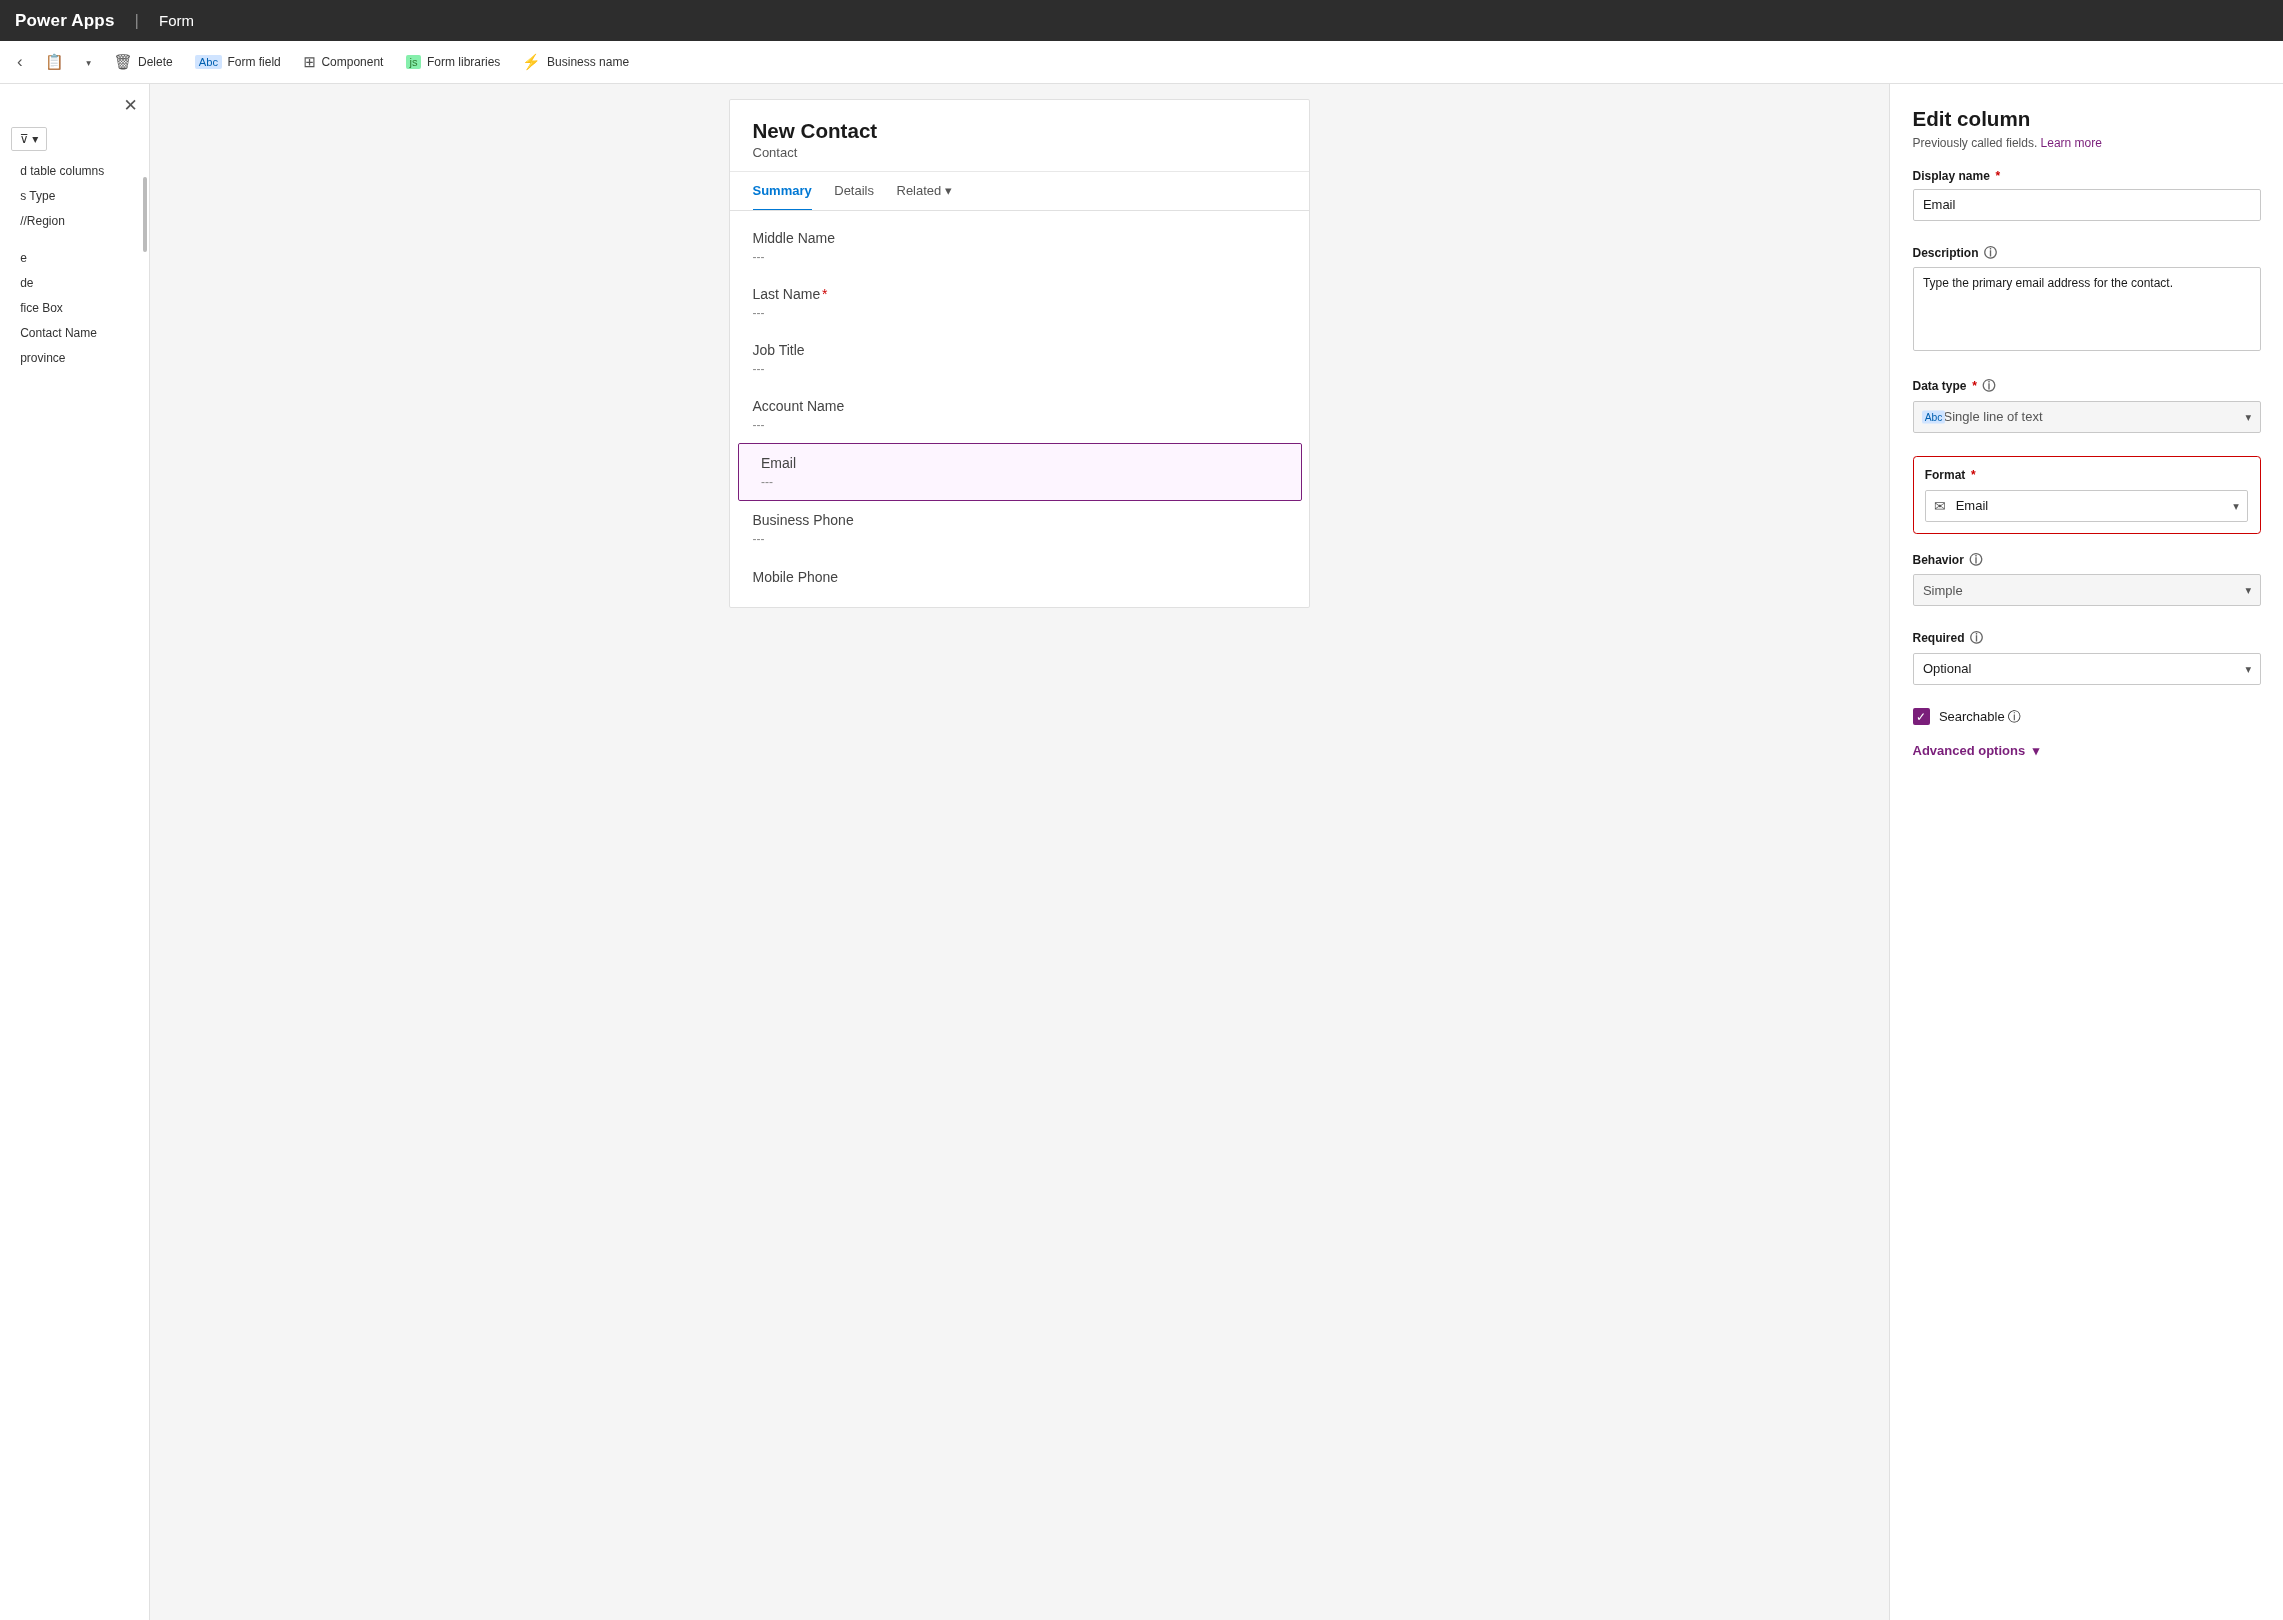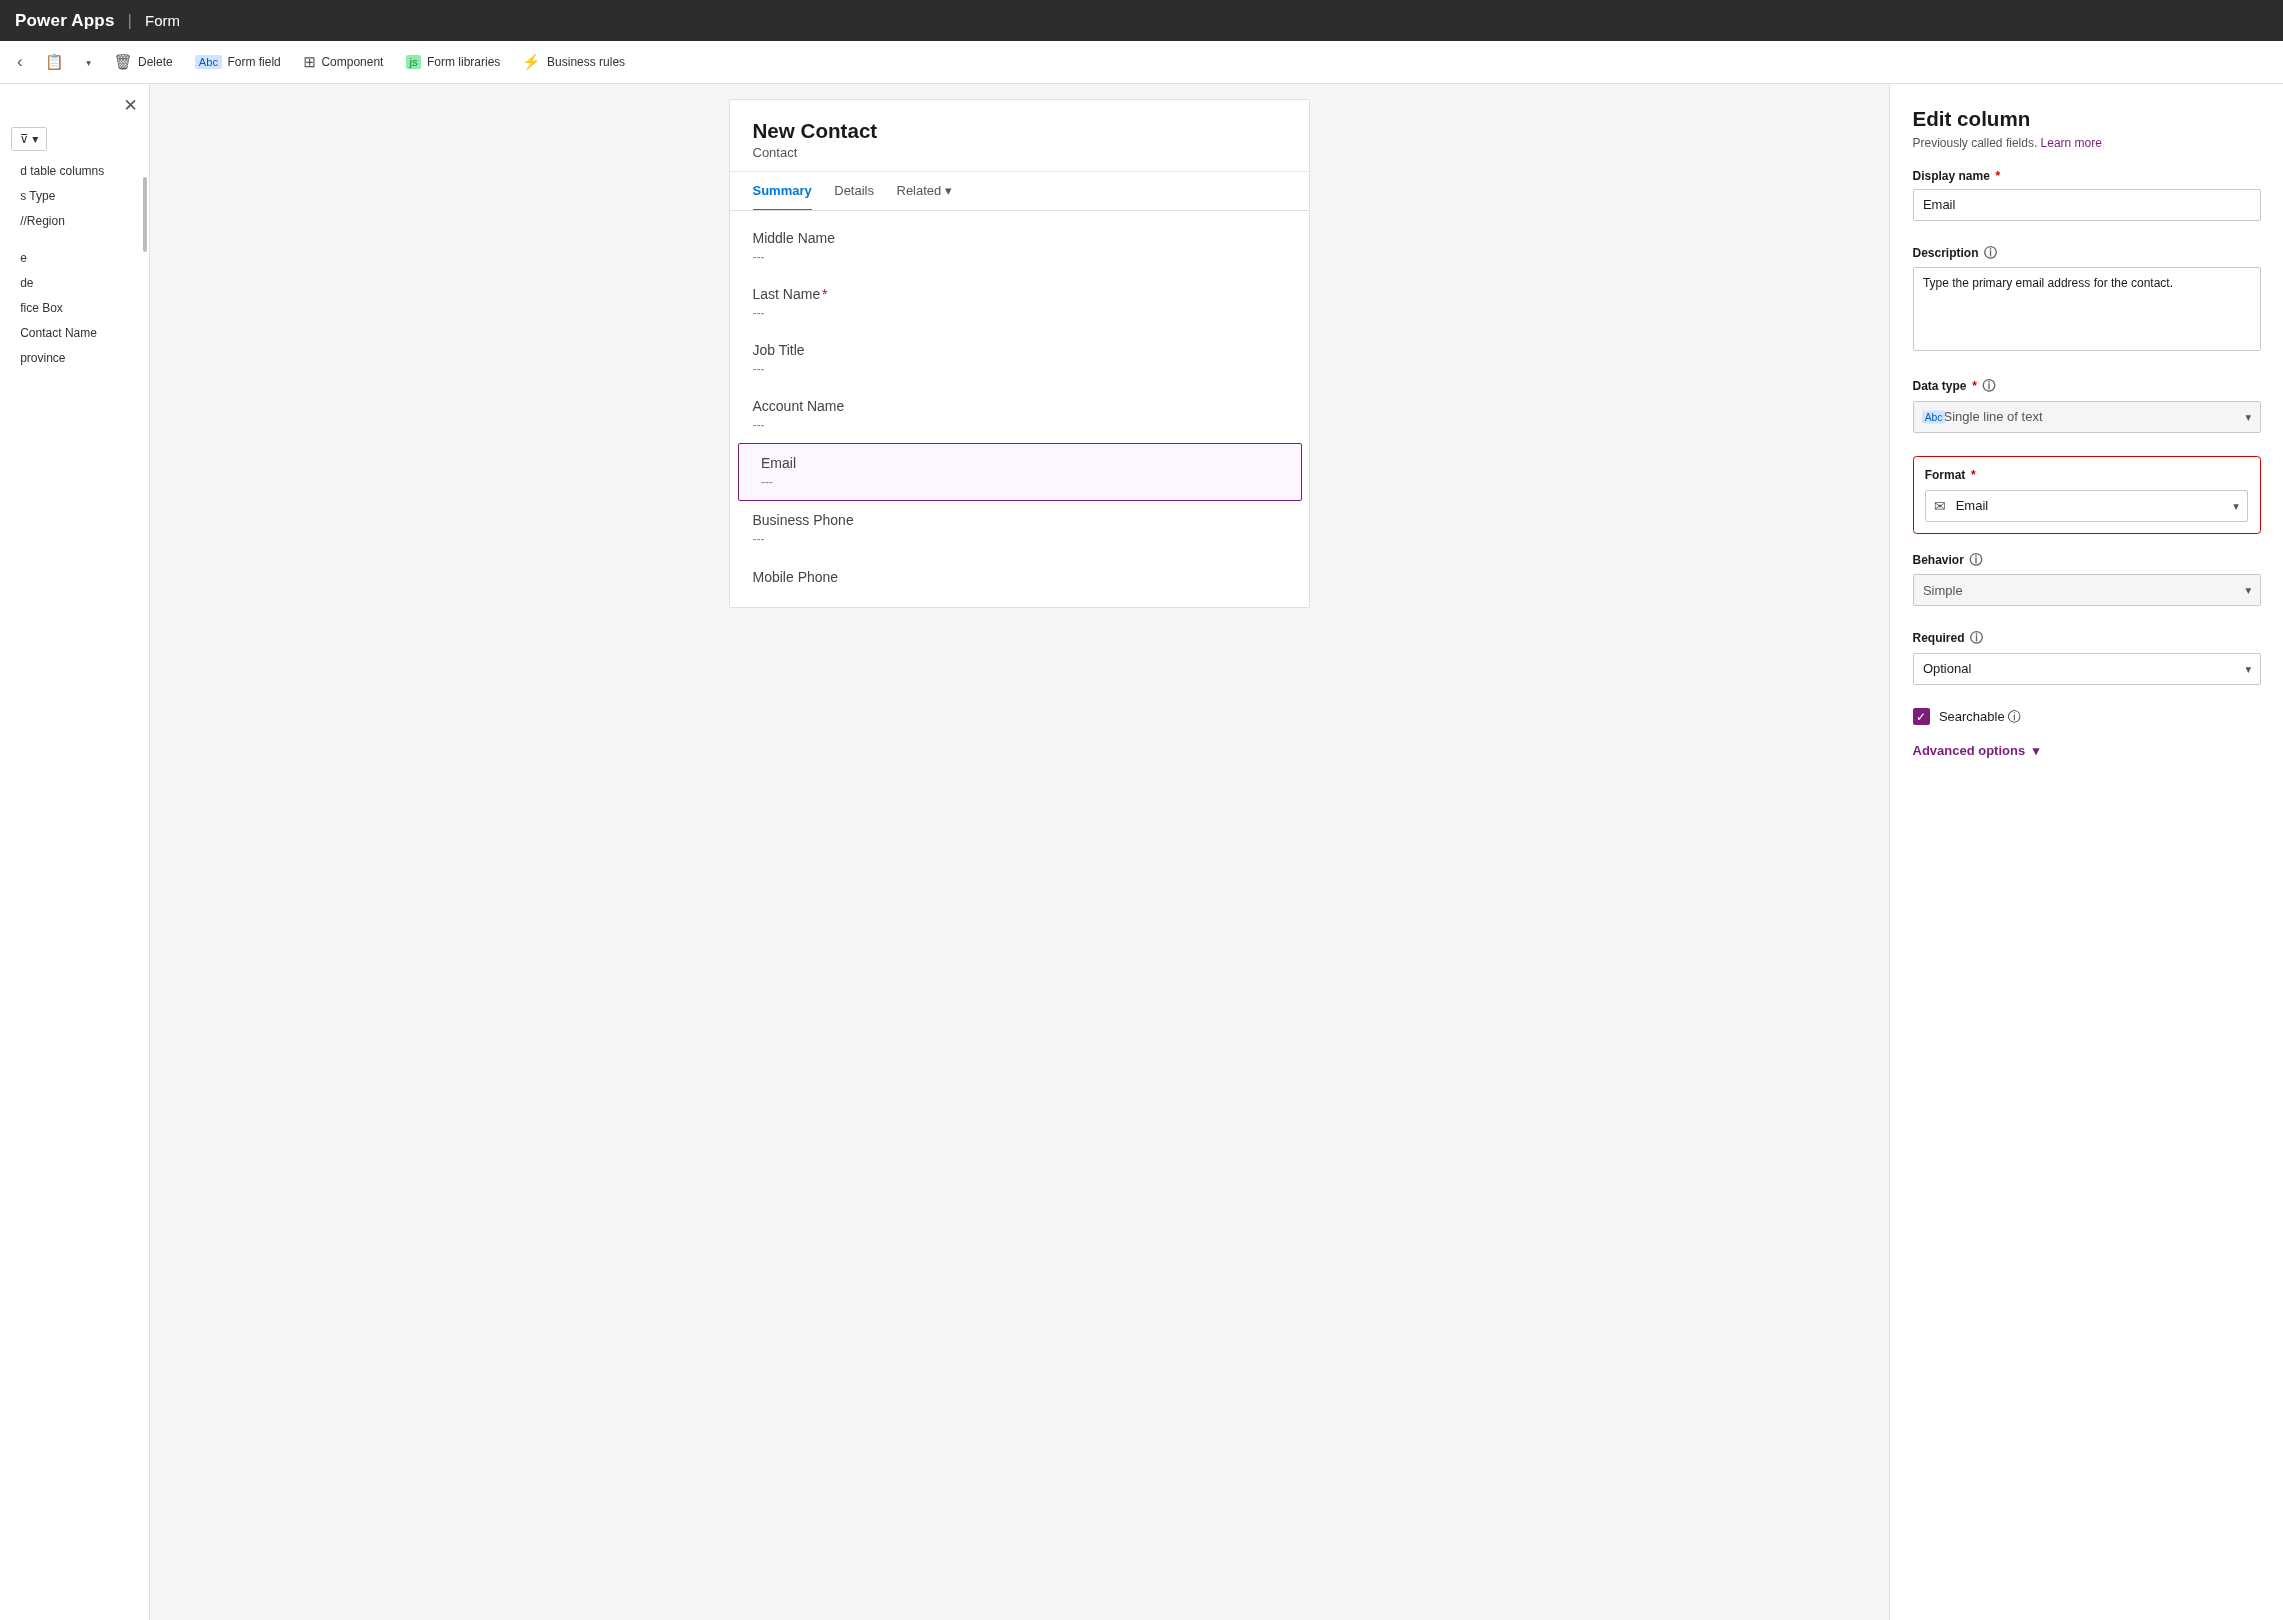--- a/index.html
+++ b/index.html
@@ -6,21 +6,21 @@
     body { font-family: 'Segoe UI', sans-serif; font-size: 13px; background: #f5f5f5; overflow: hidden; }
 
     
     .topbar {
       display: flex;
       align-items: center;
       background: #2d2d2d;
       color: #fff;
       height: 41px;
       padding: 0 15px;
-      gap: 13px;
+      gap: 20px;
       position: fixed;
       top: 0; left: 0; right: 0;
       z-index: 100;
     }
     .topbar-title {
       font-size: 17px;
       font-weight: 600;
       letter-spacing: 0.2px;
     }
     .topbar-sep {
@@ -383,21 +383,21 @@
   <button class="ribbon-btn">
     <span class="ribbon-icon">⊞</span>
     <span>Component</span>
   </button>
   <button class="ribbon-btn">
     <span class="ribbon-icon" style="font-size:11.2px;background:#86efac;padding:0.9px 3.7px;border-radius:1.9px;color:#2e7d32;">js</span>
     <span>Form libraries</span>
   </button>
   <button class="ribbon-btn">
     <span class="ribbon-icon">⚡</span>
-    <span>Business rules</span>
+    <span>Business name</span>
   </button>
 </div>
 
 <div class="app-layout">
 
   <div class="sidebar">
     <div class="sidebar-close">
       <button class="sidebar-close-btn">✕</button>
     </div>
     <div class="sidebar-filter">

